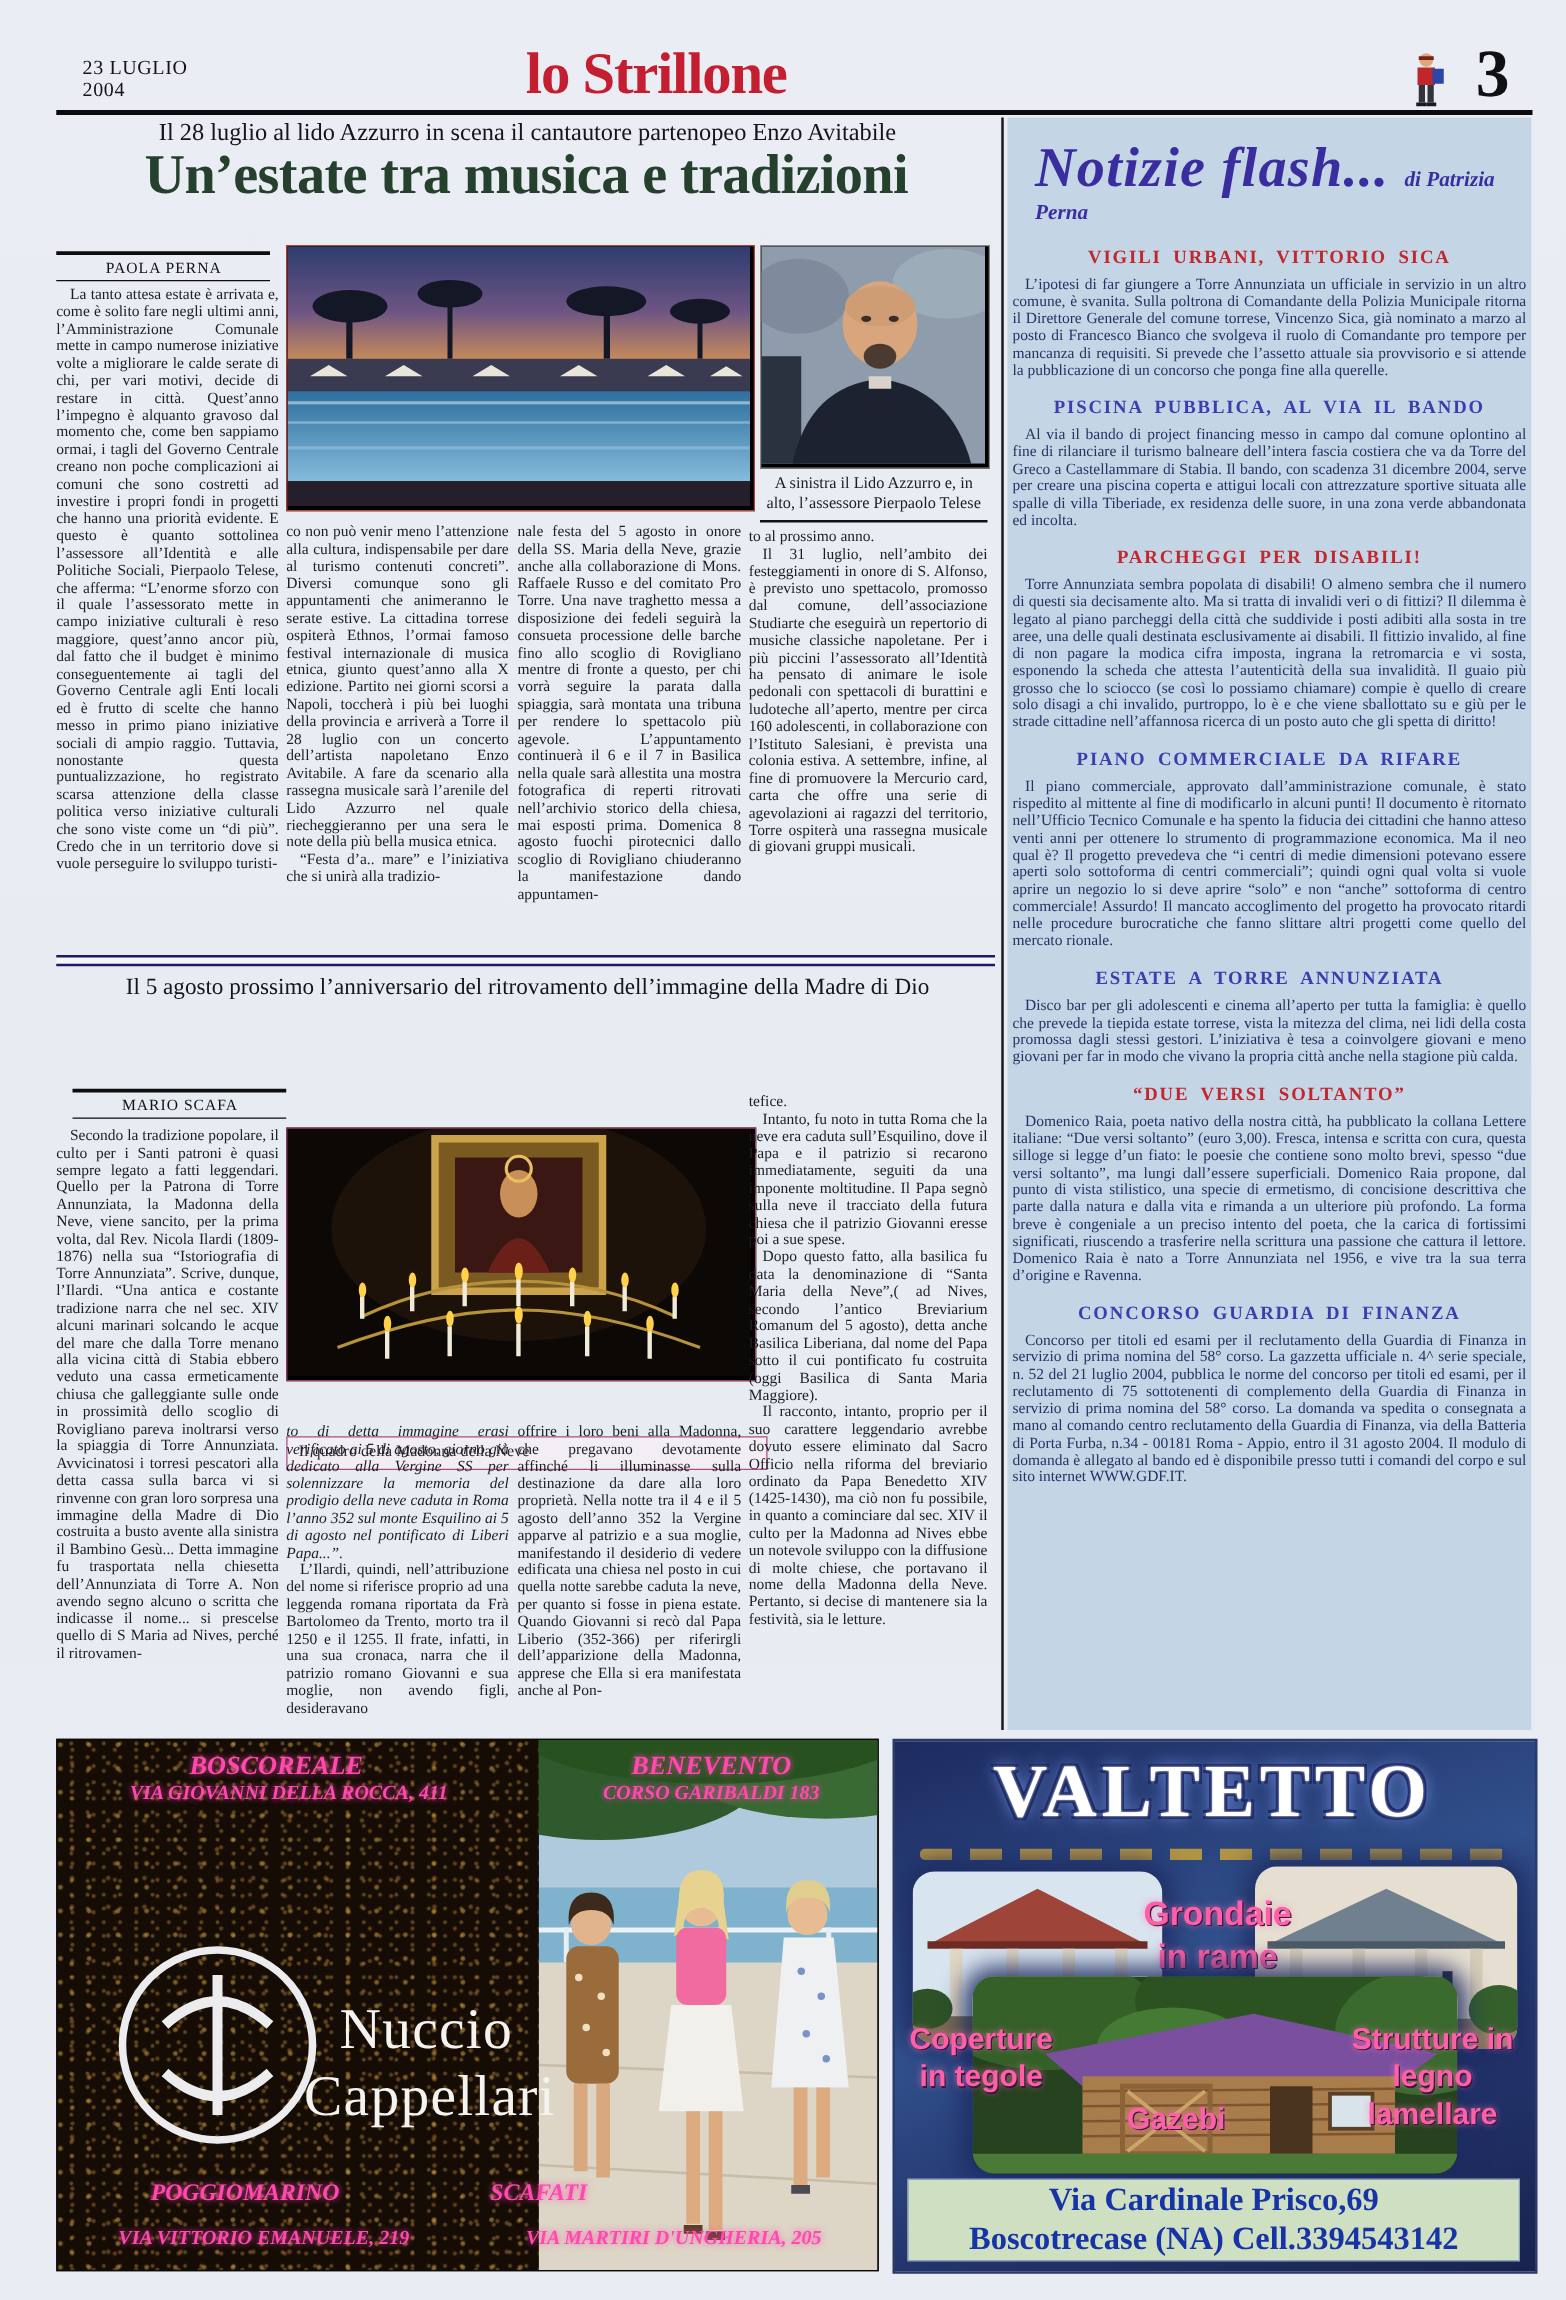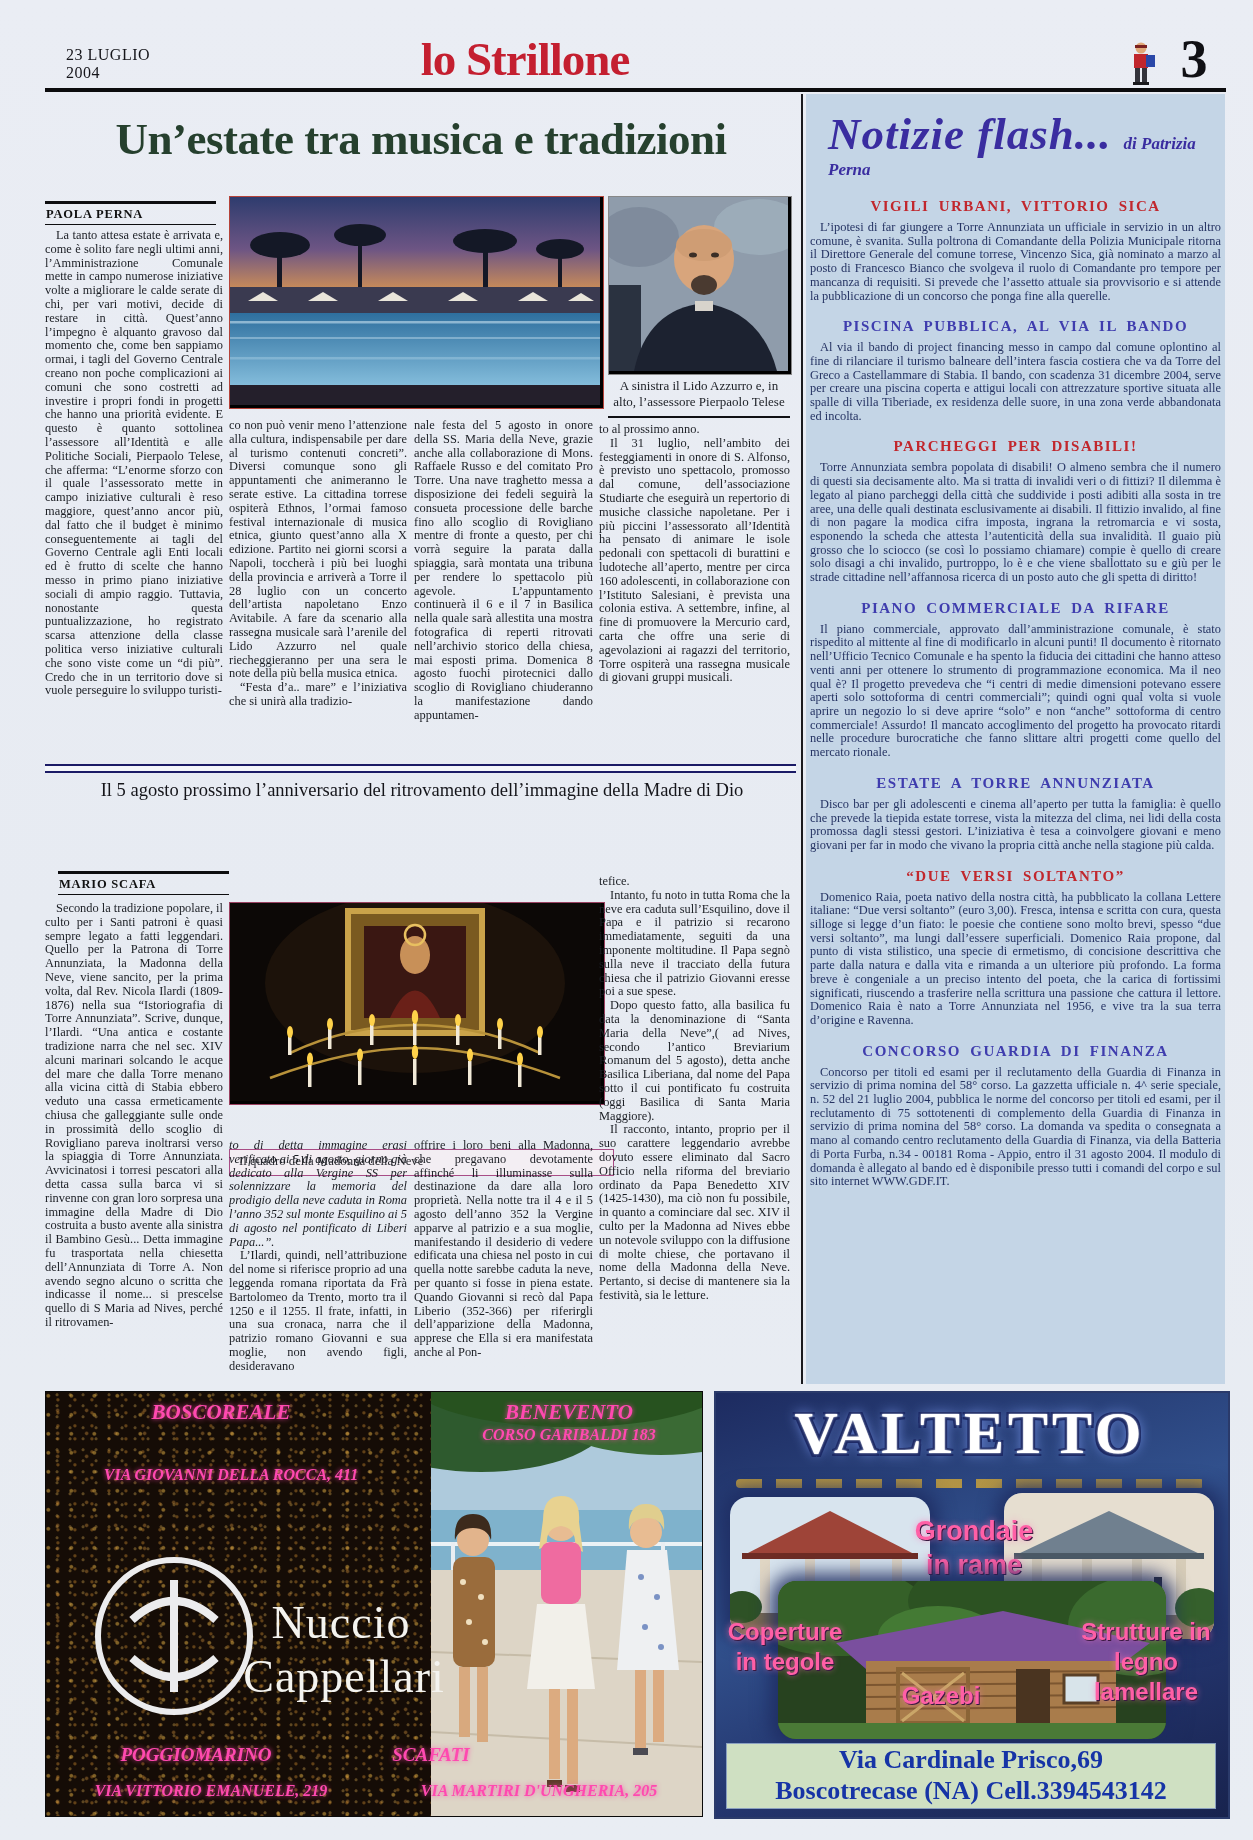--- a/index.html
+++ b/index.html
@@ -9,21 +9,21 @@
   
   .dateblock{font-size:16px;line-height:18px;color:#15151a;letter-spacing:.5px;}
   .masthead{font-weight:bold;font-size:47px;color:#c41f30;text-align:center;letter-spacing:-1px;}
   .pagenum{font-weight:bold;font-size:54px;color:#101014;text-align:center;}
   .toprule{background:#0c0c0e;height:4px;}
   .vsep{background:#1a1a1e;width:2px;}
   
   .kicker{font-size:19.5px;color:#15151a;text-align:center;}
   .h1a{font-weight:bold;font-size:45px;letter-spacing:-.5px;color:#26402e;text-align:center;line-height:1.05;}
   .h2a{font-weight:bold;font-size:38px;letter-spacing:-.5px;color:#bf4040;text-align:center;line-height:1.05;}
-  .byline{border-top:3px solid #0d0d0f;border-bottom:1.5px solid #0d0d0f;font-weight:bold;font-size:12.5px;letter-spacing:.8px;padding:3px 0 2px 1px;color:#111;}
+  .byline{border-top:3px solid #0d0d0f;border-bottom:1.5px solid #0d0d0f;font-weight:normal;font-size:12.5px;letter-spacing:.8px;padding:3px 0 2px 1px;color:#111;text-align:center;}
   .bt{font-size:12.4px;line-height:13.8px;text-align:justify;color:#1b1e24;overflow:hidden;}
   .bt p{margin:0;}
   .bt p + p{text-indent:11px;}
   .bt p.ind{text-indent:11px;}
   .caption{font-size:13px;line-height:16px;color:#1b1e24;text-align:center;}
   .cap-underline{border-bottom:2px solid #101014;padding-bottom:6px;}
   .photoframe{border:1.5px solid #b5433a;background:#000;overflow:hidden;}
   .capbox{border:1.2px solid #a84d86;background:#f3eef3;font-size:12.8px;color:#2a2a30;line-height:23px;padding-left:9px;overflow:hidden;}
   .divider{height:5px;border-top:2.5px solid #1b1b66;border-bottom:2.5px solid #1b1b66;background:#f4f6fa;}
   
@@ -71,20 +71,21 @@
       <rect x="9" y="28" width="5" height="14" fill="#33333b"></rect>
       <rect x="16" y="28" width="5" height="14" fill="#33333b"></rect>
       <rect x="7" y="42" width="8" height="3" fill="#1a1a1e"></rect>
       <rect x="15" y="42" width="8" height="3" fill="#1a1a1e"></rect>
     </svg>
   </div>
   <div class="abs pagenum" style="left:1162px;top:28px;width:64px;">3</div>
   <div class="abs toprule" style="left:45px;top:88px;width:1181px;"></div>
   <div class="abs vsep" style="left:801px;top:94px;height:1290px;"></div>
 
+  <div class="abs kicker" style="left:48px;top:96px;width:748px;">Il 28 luglio al lido Azzurro in scena il cantautore partenopeo Enzo Avitabile</div>
   <div class="abs h1a" style="left:45px;top:116px;width:752px;">Un’estate tra musica e tradizioni</div>
   <div class="abs byline" style="left:45px;top:201px;width:170px;">PAOLA PERNA</div>
 
   <div class="abs bt" style="left:45px;top:229px;width:178px;height:530px;">
     <p class="ind">La tanto attesa estate è arrivata e, come è solito fare negli ultimi anni, l’Amministrazione Comunale mette in campo numerose iniziative volte a migliorare le calde serate di chi, per vari motivi, decide di restare in città. Quest’anno l’impegno è alquanto gravoso dal momento che, come ben sappiamo ormai, i tagli del Governo Centrale creano non poche complicazioni ai comuni che sono costretti ad investire i propri fondi in progetti che hanno una priorità evidente. E questo è quanto sottolinea l’assessore all’Identità e alle Politiche Sociali, Pierpaolo Telese, che afferma: “L’enorme sforzo con il quale l’assessorato mette in campo iniziative culturali è reso maggiore, quest’anno ancor più, dal fatto che il budget è minimo conseguentemente ai tagli del Governo Centrale agli Enti locali ed è frutto di scelte che hanno messo in primo piano iniziative sociali di ampio raggio. Tuttavia, nonostante questa puntualizzazione, ho registrato scarsa attenzione della classe politica verso iniziative culturali che sono viste come un “di più”. Credo che in un territorio dove si vuole perseguire lo sviluppo turisti-</p>
   </div>
 
   <div class="abs photoframe" style="left:229px;top:196px;width:373px;height:211px;">
     <svg width="370" height="208" viewBox="0 0 370 208" preserveAspectRatio="none">
       <defs>
@@ -300,21 +301,21 @@
           <circle cx="226" cy="205" r="3" fill="#7a92c4"></circle>
         <circle cx="214" cy="235" r="3" fill="#7a92c4"></circle>
           <circle cx="230" cy="255" r="3" fill="#7a92c4"></circle>
         <rect x="204" y="278" width="11" height="78" fill="#dcab80"></rect>
         <rect x="222" y="278" width="11" height="72" fill="#dcab80"></rect>
         <rect x="202" y="356" width="15" height="7" fill="#4a4a52"></rect>
       </svg>
     </div>
     <div class="abs pinktxt" style="left:10px;top:8px;width:330px;font-size:21px;">BOSCOREALE</div>
     <div class="abs pinktxt" style="left:400px;top:8px;width:246px;font-size:21px;">BENEVENTO</div>
-    <div class="abs pinktxt" style="left:0px;top:34px;width:370px;font-size:16px;margin-top:40px;">VIA GIOVANNI DELLA ROCCA, 411</div>
+    <div class="abs pinktxt" style="left:0px;top:34px;width:370px;font-size:16px;">VIA GIOVANNI DELLA ROCCA, 411</div>
     <div class="abs pinktxt" style="left:400px;top:34px;width:246px;font-size:16px;">CORSO GARIBALDI 183</div>
     <div class="abs" style="left:42px;top:158px;width:172px;height:172px;">
       <svg width="172" height="172" viewBox="0 0 172 172">
         <circle cx="86" cy="86" r="76" fill="none" stroke="#ececee" stroke-width="6"></circle>
         <path d="M86 30 v112" stroke="#ececee" stroke-width="8" fill="none"></path>
         <path d="M44 70 q42 -38 84 0" stroke="#ececee" stroke-width="8" fill="none"></path>
         <path d="M44 108 q42 38 84 0" stroke="#ececee" stroke-width="8" fill="none"></path>
       </svg>
     </div>
     <div class="abs adname" style="left:128px;top:262px;width:340px;">Cappellari</div>

